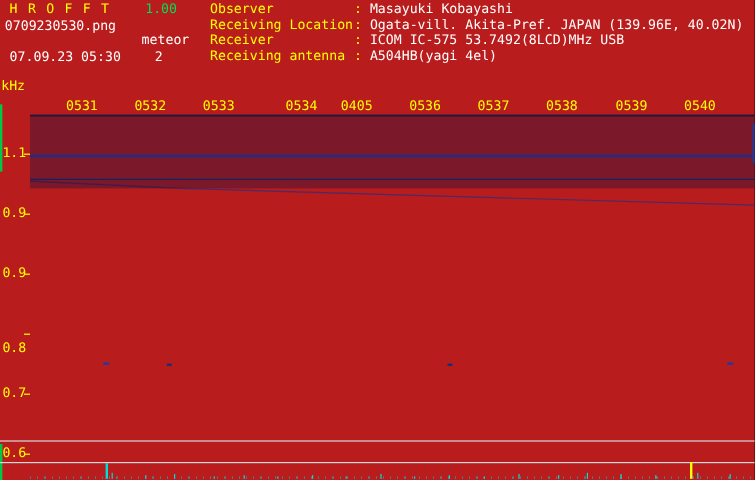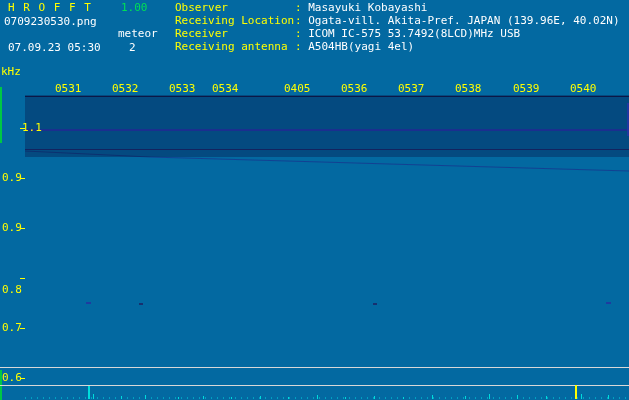--- a/index.html
+++ b/index.html
@@ -1,18 +1,18 @@
 <!DOCTYPE html>
 <html><head>
 <meta charset="utf-8">
 <style>
   * { margin:0; padding:0; box-sizing:border-box; }
   html,body { background:#000; }
   .screen {
-    position:relative; width:629px; height:400px; background:#0369a1;
+    position:relative; width:629px; height:400px; background:#b91c1c;
     font-family:"DejaVu Sans Mono","Liberation Mono",monospace;
     font-size:11px; line-height:12px; overflow:hidden;
   }
   .abs { position:absolute; }
   .app-title   { left:8px;   top:2px;  color:#ffff00; letter-spacing:1px; }
   .version     { left:121px; top:2px;  color:#00e055; }
   .filename    { left:4px;   top:16px; color:#ffffff; }
   .mode        { left:118px; top:28px; color:#ffffff; }
   .timestamp   { left:8px;   top:42px; color:#ffffff;text-align:center; }
   .count       { left:129px; top:42px; color:#ffffff; }
@@ -43,36 +43,36 @@
   <div class="abs timestamp">07.09.23 05:30</div>
   <div class="abs count">2</div>
 
   <div class="abs info" id="info"><div class="info-line"><span class="info-label">Observer</span><span class="info-colon">: </span><span class="info-value">Masayuki Kobayashi</span></div><div class="info-line"><span class="info-label">Receiving Location</span><span class="info-colon">: </span><span class="info-value">Ogata-vill. Akita-Pref. JAPAN (139.96E, 40.02N)</span></div><div class="info-line"><span class="info-label">Receiver</span><span class="info-colon">: </span><span class="info-value">ICOM IC-575 53.7492(8LCD)MHz USB</span></div><div class="info-line"><span class="info-label">Receiving antenna</span><span class="info-colon">: </span><span class="info-value">A504HB(yagi 4el)</span></div></div>
 
   <div class="abs khz">kHz</div>
   <div id="time-axis">
       <span class="time-label" style="left: 55px;">0531</span>
       <span class="time-label" style="left: 112px;">0532</span>
       <span class="time-label" style="left: 169px;">0533</span>
-      <span class="time-label" style="left: 212px; text-align: center;">0534</span>
+      <span class="time-label" style="left: 238px; text-align: center;">0534</span>
       <span class="time-label" style="left: 284px;">0405</span>
       <span class="time-label" style="left: 341px;">0536</span>
       <span class="time-label" style="left: 398px;">0537</span>
       <span class="time-label" style="left: 455px;">0538</span>
       <span class="time-label" style="left: 513px;">0539</span>
       <span class="time-label" style="left: 570px;">0540</span>
     </div>
 
   <svg id="diag" width="629" height="400">
       <line x1="25" y1="151" x2="150" y2="157" stroke="rgba(20,40,120,0.6)" stroke-width="1"></line>
       <line x1="150" y1="157" x2="629" y2="171" stroke="rgba(25,48,140,0.7)" stroke-width="1"></line>
     </svg>
 
   <div class="abs baseline"></div>
-<span class="freq-label" style="top: 122px; z-index: 5; margin-left: 20px;">1.1</span>
+<span class="freq-label" style="top: 122px; z-index: 5;">1.1</span>
     <div style="position: absolute; left: 20px; top: 128px; width: 5px; height: 1px; background: rgb(255, 255, 0); z-index: 5;"></div>
     <span class="freq-label" style="top: 172px; z-index: 5;">0.9</span>
     <div style="position: absolute; left: 20px; top: 178px; width: 5px; height: 1px; background: rgb(255, 255, 0); z-index: 5;"></div>
     <span class="freq-label" style="top: 222px; z-index: 5;">0.9</span>
     <div style="position: absolute; left: 20px; top: 228px; width: 5px; height: 1px; background: rgb(255, 255, 0); z-index: 5;"></div>
     <span class="freq-label" style="top: 284px; z-index: 5;">0.8</span>
     <div style="position: absolute; left: 20px; top: 278px; width: 5px; height: 1px; background: rgb(255, 255, 0); z-index: 5;"></div>
     <span class="freq-label" style="top: 322px; z-index: 5;">0.7</span>
     <div style="position: absolute; left: 20px; top: 328px; width: 5px; height: 1px; background: rgb(255, 255, 0); z-index: 5;"></div>
     <span class="freq-label" style="top: 372px; z-index: 5;">0.6</span>

